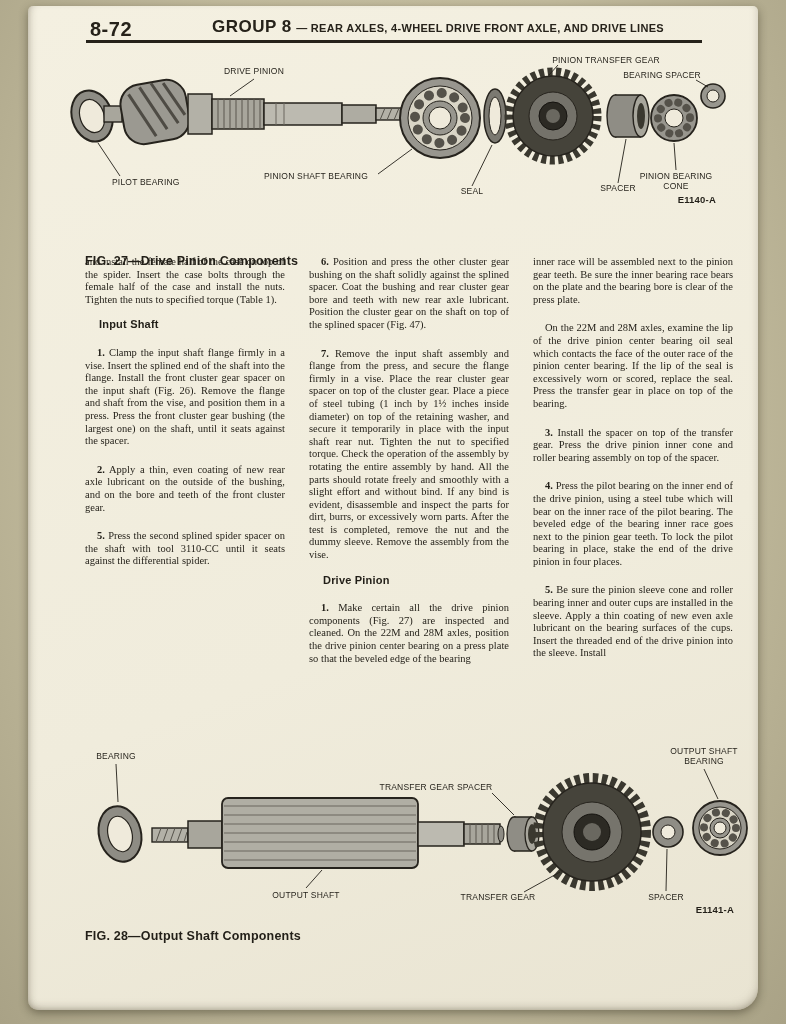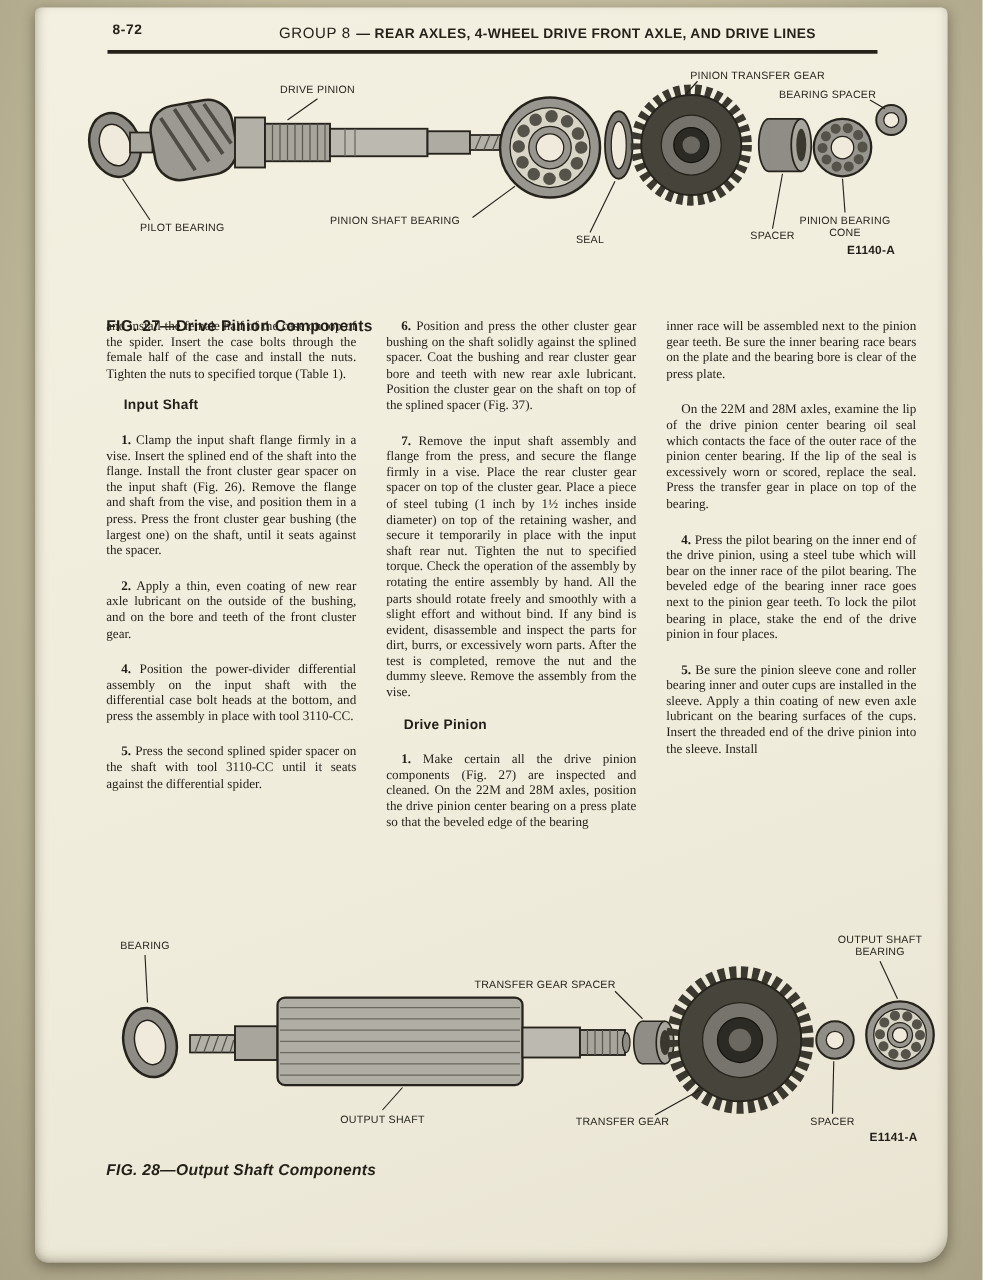--- a/index.html
+++ b/index.html
@@ -3,23 +3,23 @@
 <meta charset="utf-8">
 <style>
   html,body{margin:0;padding:0;}
   .screen{position:relative;width:786px;height:1024px;overflow:hidden;
     background:radial-gradient(ellipse at 50% 40%, #cdc6a8 0%, #c2bb9d 55%, #a9a286 100%);
     font-family:"Liberation Sans",sans-serif;}
   .page{position:absolute;left:28px;top:6px;width:730px;height:1004px;
     background:linear-gradient(160deg,#f4f0e1 0%,#f0ecdc 60%,#e9e4d2 100%);
     border-radius:5px 5px 22px 10px;
     box-shadow:0 3px 10px rgba(40,35,20,.45), inset 6px 0 10px -7px rgba(60,50,30,.5), inset -3px -6px 12px -8px rgba(60,50,30,.6);}
-  .hdr-num{position:absolute;left:62px;top:12px;font-size:11px;font-weight:bold;color:#26221a;letter-spacing:.5px;}
+  .hdr-num{position:absolute;left:62px;top:12px;font-size:20px;font-weight:bold;color:#26221a;letter-spacing:.5px;}
   .hdr-title{position:absolute;left:130px;top:11px;width:560px;text-align:center;color:#26221a;white-space:nowrap;}
-  .hdr-title .grp{font-size:12px;font-weight:normal;letter-spacing:.5px;}
+  .hdr-title .grp{font-size:17px;font-weight:bold;letter-spacing:.5px;}
   .hdr-title .rest{font-size:11px;font-weight:bold;letter-spacing:.3px;}
   .hdr-rule{position:absolute;left:58px;top:34px;width:616px;height:3px;background:#26221a;}
   .figwrap{position:absolute;}
   .figcap{position:absolute;left:57px;font-size:12.5px;font-weight:bold;color:#221f18;letter-spacing:.2px;}
   .cols{position:absolute;left:57px;top:234px;width:648px;display:flex;justify-content:space-between;}
   .col{width:200px;font-family:"Liberation Serif",serif;font-size:10.5px;line-height:12.6px;
     text-align:justify;color:#211e17;hyphens:auto;-webkit-hyphens:auto;}
   .col p{margin:16px 0 3px;text-indent:12px;}
   .col p.noindent{text-indent:0;}
   .col h4{font-family:"Liberation Sans",sans-serif;font-size:11px;font-weight:bold;color:#211e17;
@@ -145,32 +145,32 @@
     </div>
 
     <div class="figcap" style="top:204px;margin-top:44px;">FIG. 27—Drive Pinion Components</div>
 
     <div class="cols">
       <div class="col">
         <p class="noindent"><span>and install the female half of the case on top of the spider. Insert the case bolts through the female half of the case and install the nuts. Tighten the nuts to specified torque (Table 1).</span></p>
         <h4>Input Shaft</h4>
         <p><b class="lead">1.</b> <span>Clamp the input shaft flange firmly in a vise. Insert the splined end of the shaft into the flange. Install the front cluster gear spacer on the input shaft (Fig. 26). Remove the flange and shaft from the vise, and position them in a press. Press the front cluster gear bushing (the largest one) on the shaft, until it seats against the spacer.</span></p>
         <p><b class="lead">2.</b> <span>Apply a thin, even coating of new rear axle lubricant on the outside of the bushing, and on the bore and teeth of the front cluster gear.</span></p>
-        <p><b class="lead">4.</b> <span>Position the power-divider differential assembly on the input shaft with the differential case bolt heads at the bottom, and press the assembly in place with tool 3110-CC.</span></p>
         <p><b class="lead">5.</b> <span>Press the second splined spider spacer on the shaft with tool 3110-CC until it seats against the differential spider.</span></p>
       </div>
       <div class="col">
-        <p><b class="lead">6.</b> <span>Position and press the other cluster gear bushing on the shaft solidly against the splined spacer. Coat the bushing and rear cluster gear bore and teeth with new rear axle lubricant. Position the cluster gear on the shaft on top of the splined spacer (Fig. 37).</span></p>
+        <p><b class="lead">6.</b> <span>Position and press the other cluster gear bushing on the shaft solidly against the splined spacer. Coat the bushing and rear cluster gear bore and teeth with new rear axle lubricant. Position the cluster gear on the shaft on top of the splined spacer (Fig. 47).</span></p>
         <p><b class="lead">7.</b> <span>Remove the input shaft assembly and flange from the press, and secure the flange firmly in a vise. Place the rear cluster gear spacer on top of the cluster gear. Place a piece of steel tubing (1 inch by 1½ inches inside diameter) on top of the retaining washer, and secure it temporarily in place with the input shaft rear nut. Tighten the nut to specified torque. Check the operation of the assembly by rotating the entire assembly by hand. All the parts should rotate freely and smoothly with a slight effort and without bind. If any bind is evident, disassemble and inspect the parts for dirt, burrs, or excessively worn parts. After the test is completed, remove the nut and the dummy sleeve. Remove the assembly from the vise.</span></p>
         <h4>Drive Pinion</h4>
         <p><b class="lead">1.</b> <span>Make certain all the drive pinion components (Fig. 27) are inspected and cleaned. On the 22M and 28M axles, position the drive pinion center bearing on a press plate so that the beveled edge of the bearing</span></p>
       </div>
       <div class="col">
         <p class="noindent"><span>inner race will be assembled next to the pinion gear teeth. Be sure the inner bearing race bears on the plate and the bearing bore is clear of the press plate.</span></p>
         <p><span>On the 22M and 28M axles, examine the lip of the drive pinion center bearing oil seal which contacts the face of the outer race of the pinion center bearing. If the lip of the seal is excessively worn or scored, replace the seal. Press the transfer gear in place on top of the bearing.</span></p>
+        <p><b class="lead">3.</b> <span>Install the spacer on top of the transfer gear. Press the drive pinion inner cone and roller bearing assembly on top of the spacer.</span></p>
         <p><b class="lead">4.</b> <span>Press the pilot bearing on the inner end of the drive pinion, using a steel tube which will bear on the inner race of the pilot bearing. The beveled edge of the bearing inner race goes next to the pinion gear teeth. To lock the pilot bearing in place, stake the end of the drive pinion in four places.</span></p>
         <p><b class="lead">5.</b> <span>Be sure the pinion sleeve cone and roller bearing inner and outer cups are installed in the sleeve. Apply a thin coating of new even axle lubricant on the bearing surfaces of the cups. Insert the threaded end of the drive pinion into the sleeve. Install</span></p>
       </div>
     </div>
 
     <div class="figwrap" style="left:40px;top:736px;">
       <svg class="fig" width="690" height="175" viewBox="0 0 690 175">
 
         <g transform="rotate(-14 52 92)">
           <ellipse cx="52" cy="92" rx="21" ry="28" fill="#8e8c84" stroke="#26231d" stroke-width="2"></ellipse>
@@ -240,16 +240,16 @@
           <line x1="456" y1="150" x2="492" y2="130"></line>
         </g>
         <g>
           <text x="598" y="158" text-anchor="middle">SPACER</text>
           <line x1="598" y1="149" x2="599" y2="107"></line>
         </g>
         <text class="code" x="666" y="171" text-anchor="end">E1141-A</text>
       </svg>
     </div>
 
-    <div class="figcap" style="top:923px;font-style:italic;">FIG. 28—Output Shaft Components</div>
+    <div class="figcap" style="top:923px;">FIG. 28—Output Shaft Components</div>
 
   </div>
 </div>
 
 </body></html>

